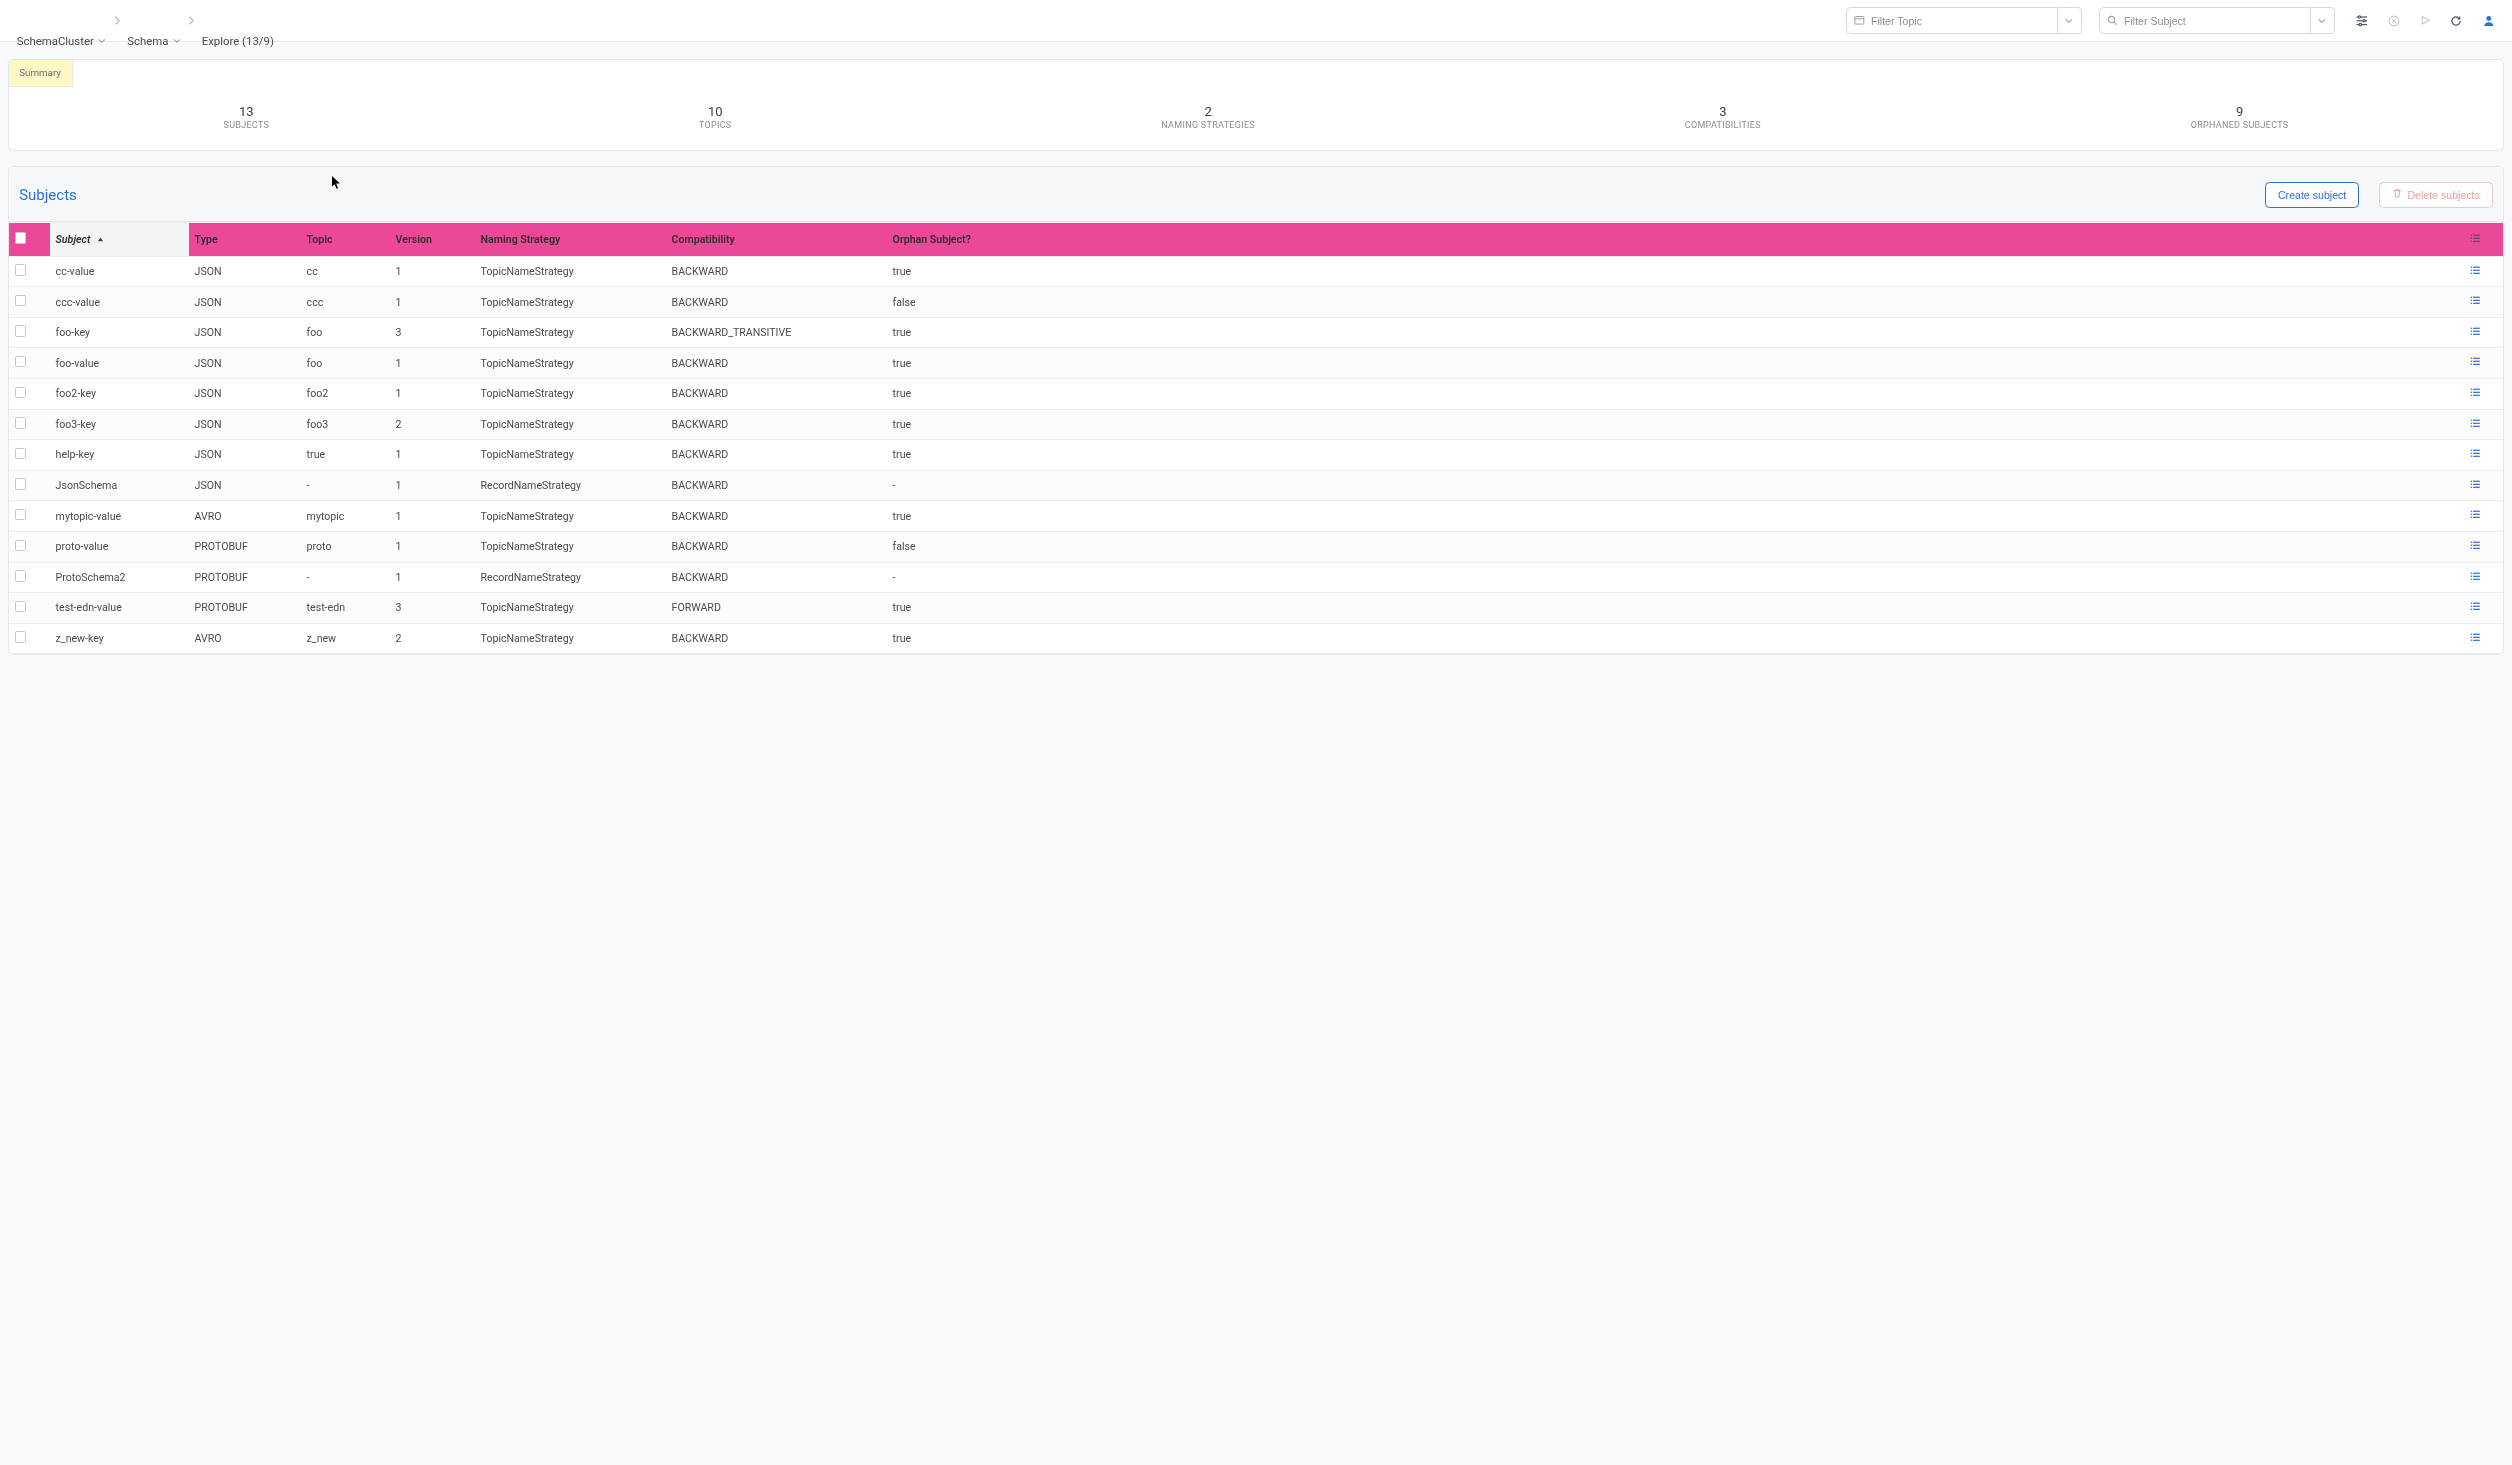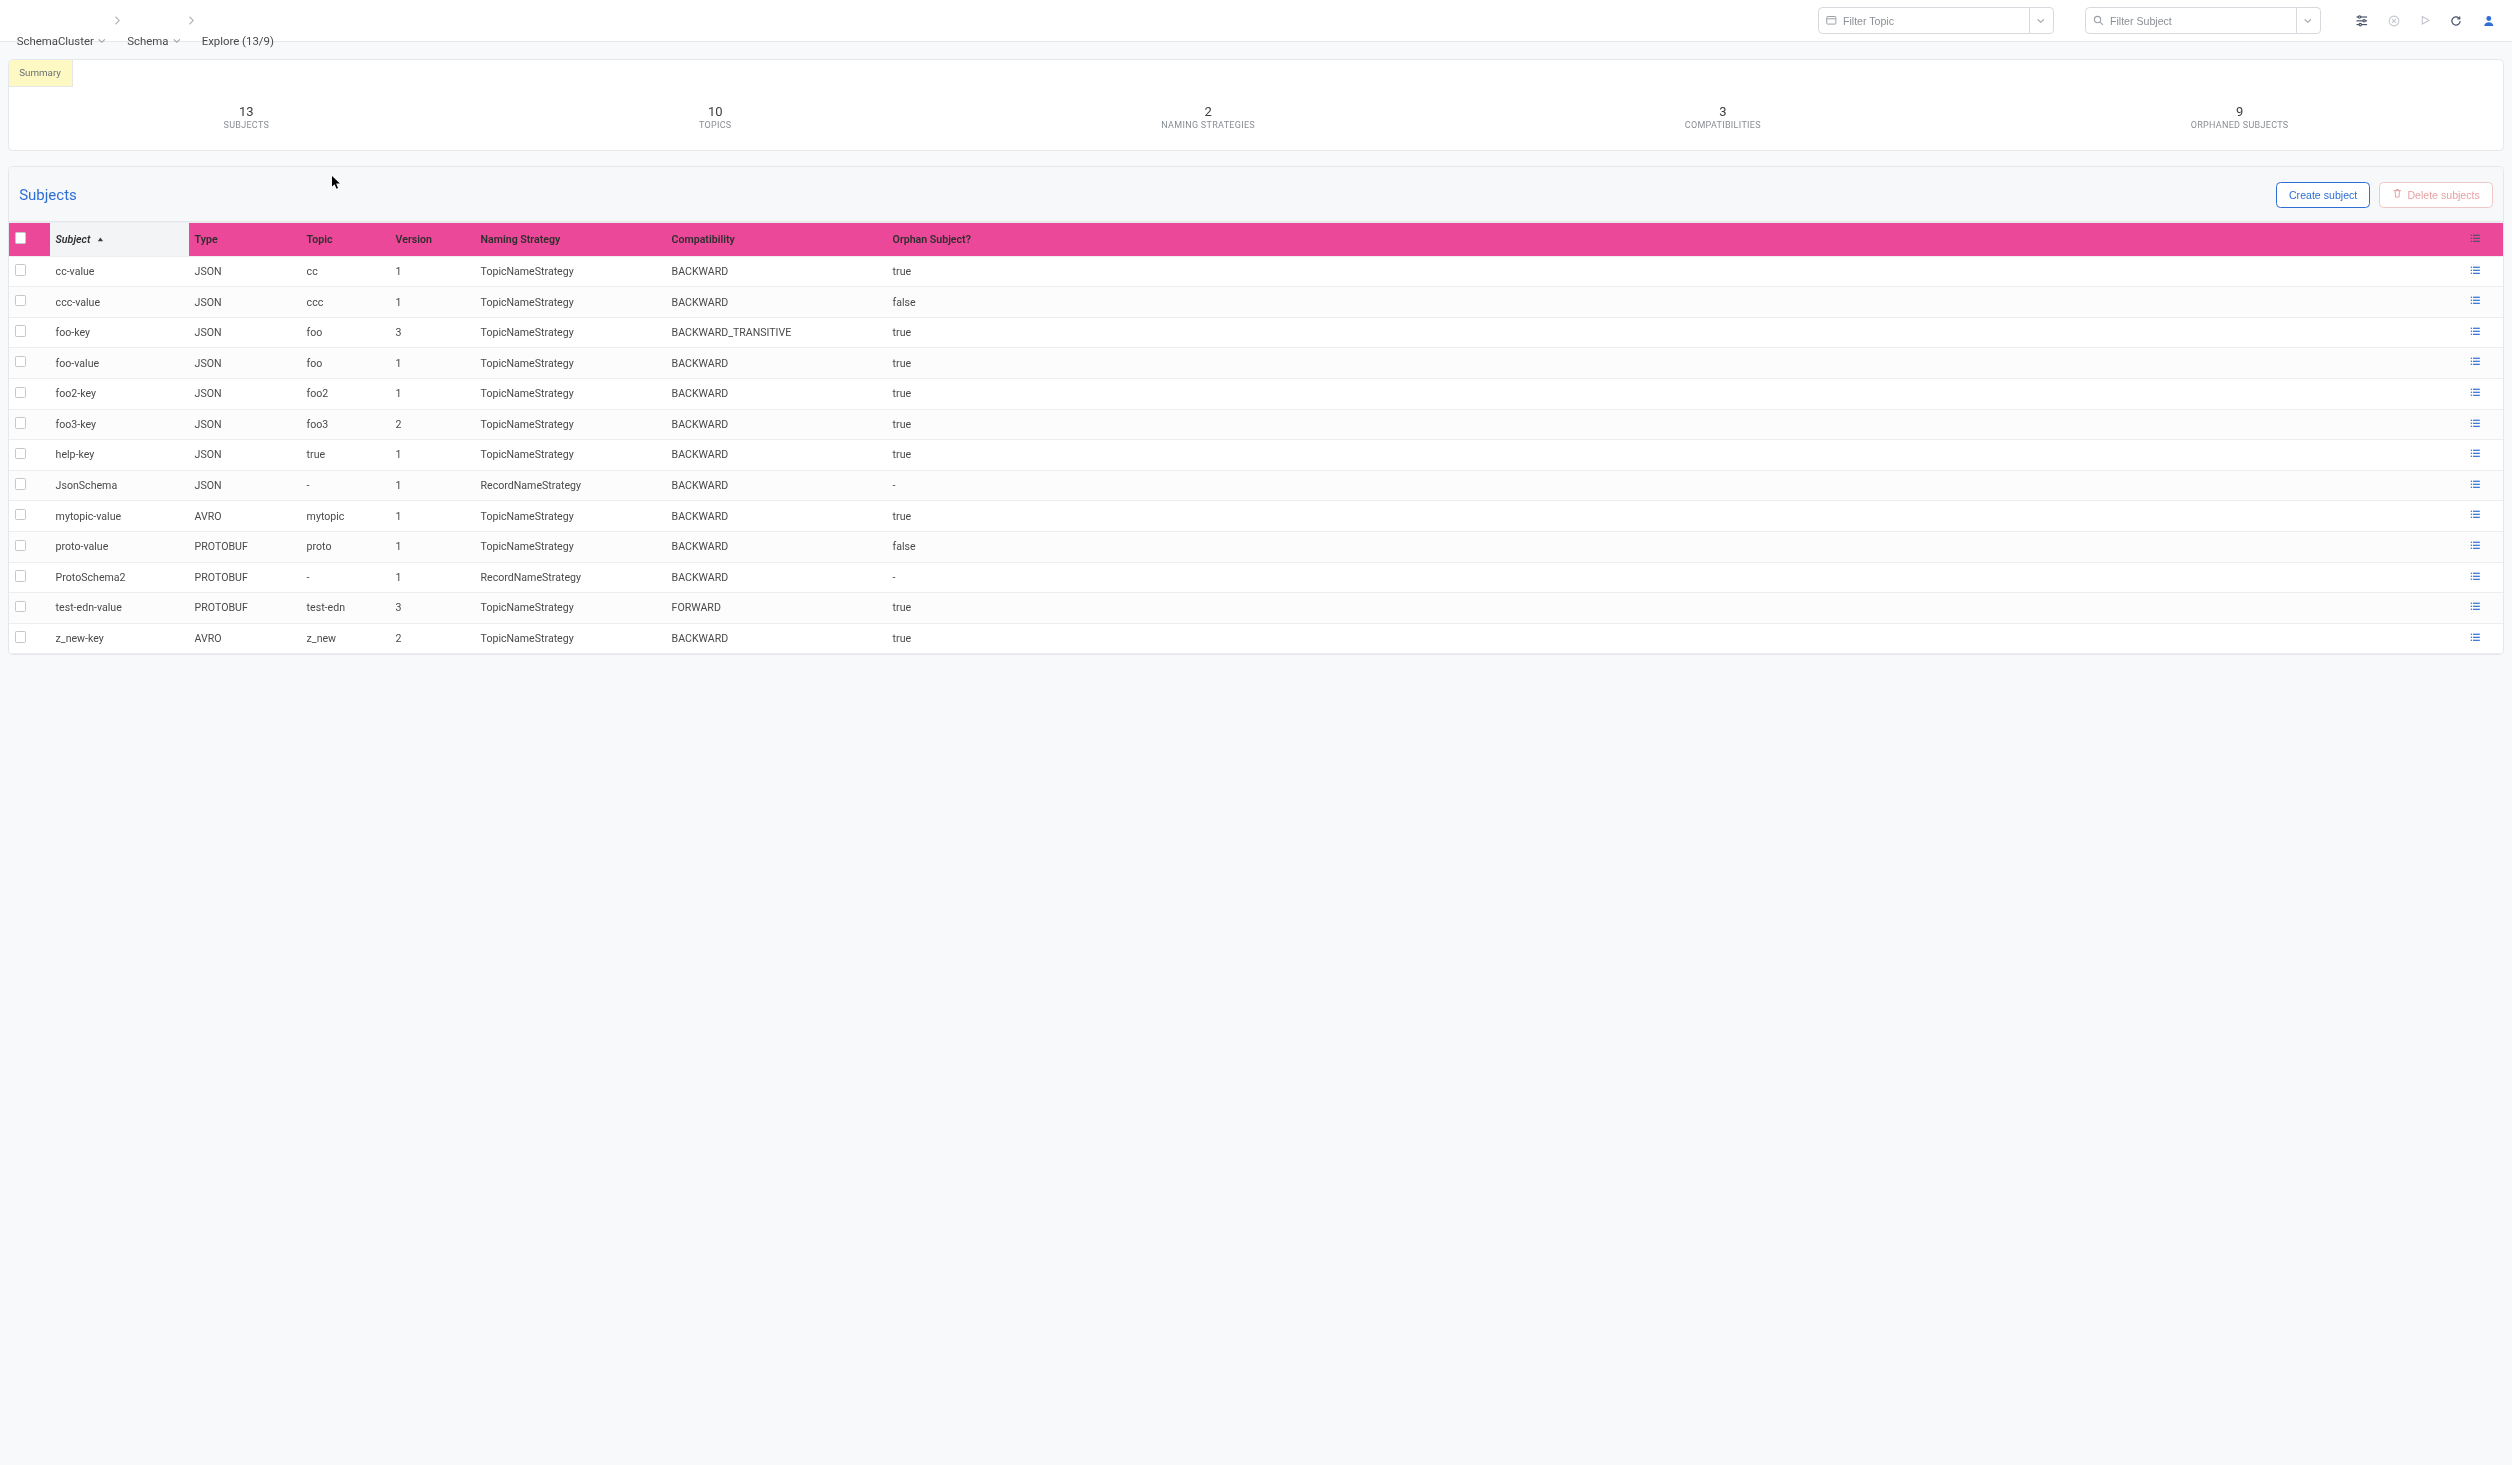--- a/index.html
+++ b/index.html
@@ -21,21 +21,21 @@
       gap: 6px;
     }
     .breadcrumb { display: flex; align-items: center; gap: 7.6px; font-size: 11.4px; }
     .crumb-group { display: flex; align-items: center; gap: 4.5px; margin-top: 41px; }
     .crumb-text { color: #4a4a4a; }
     .caret-down-icon { color: #9aa0a6; display:inline-flex; }
     .chevron-right-icon { color: #b0b4ba; display:inline-flex; }
 
     .spacer-flex { flex: 1; }
 
-    .filter-wrap { display: flex; margin-right: 25px; }
+    .filter-wrap { display: flex; margin-right: 11px; }
     .filter-box {
       display: flex; align-items: center;
       height: 27px; width: 212px;
       border: 0.8px solid #d6d9de; border-radius: 4.5px 0 0 4.5px;
       background: #fff; padding: 0 7.6px; gap: 6px;
     }
     .filter-box input {
       border: none; outline: none; font-size: 10.6px;
       color: #4a4a4a; width: 100%; background: transparent;
     }
@@ -82,21 +82,21 @@
     
     .subjects-card { margin: 15px 7.6px 0 7.6px; background:#fff; border:0.8px solid #e5e7eb; border-radius:4.5px; }
     .subjects-hdr {
       display: flex; align-items: center; justify-content: space-between;
       padding: 15px 10.6px 13.6px 10.6px;
       background: #f7f8f9;
       border-bottom: 0.8px solid #e5e7eb;
       border-top-left-radius:4.5px; border-top-right-radius:4.5px;
     }
     .subjects-title { font-size: 15px; color: #2e6fd6; font-weight: 400; }
-    .subjects-actions { display: flex; gap: 9px; }
+    .subjects-actions { display: flex; gap: 20px; }
     .btn {
       height: 26px; padding: 0 12px; border-radius: 4.5px;
       font-size: 10.6px; background: #fff; cursor: pointer;
       display: inline-flex; align-items: center; gap: 4.5px;
     }
     .btn-primary-outline { border: 0.8px solid #2e6fd6; color: #2e6fd6; }
     .btn-danger-outline { border: 0.8px solid #f0c7c7; color: #e8a1a1; }
     .btn-danger-outline svg { color: #e8a1a1; }
 
     

